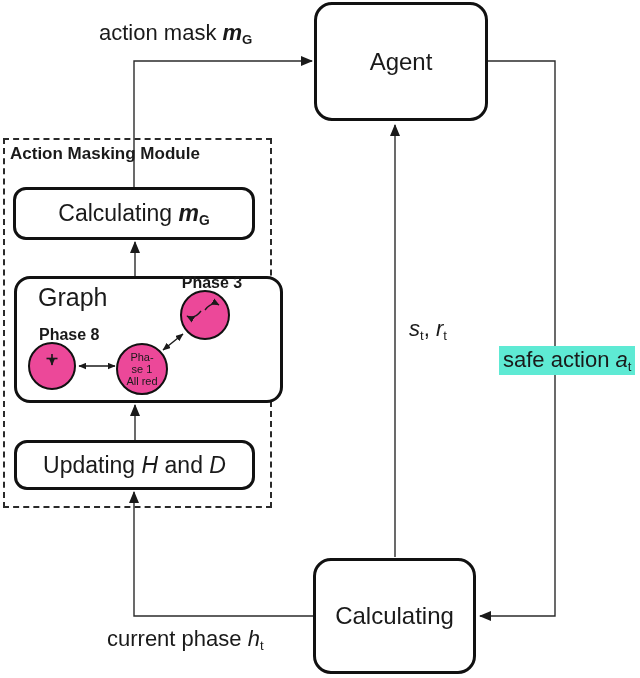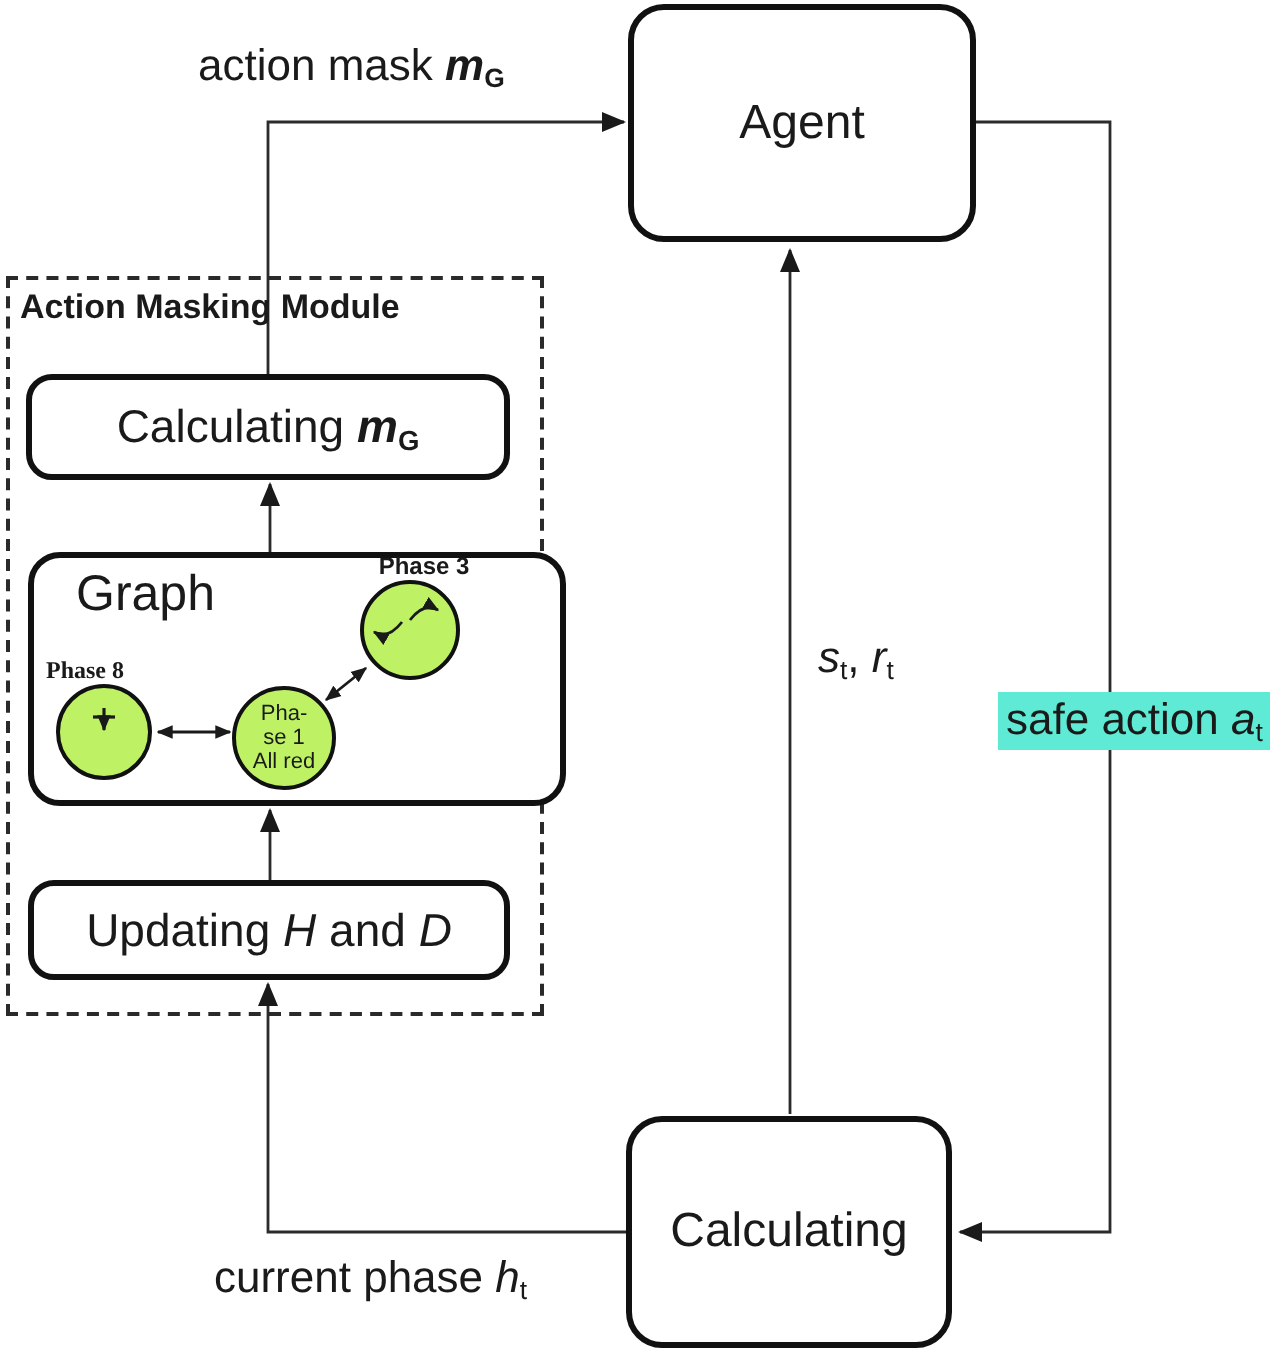--- a/index.html
+++ b/index.html
@@ -16,24 +16,24 @@
   .node-big{border-width:3.5px;border-radius:18px;font-size:24px;}
   .calc,.updating{border-radius:13px;font-size:23px;}
   .graphbox{border-radius:16px;}
   .module{
     position:absolute;left:3px;top:138px;width:269px;height:370px;
     border:2px dashed #2a2a2a;box-sizing:border-box;background:transparent;
   }
   .module-title{position:absolute;left:5px;top:4px;font-size:17px;font-weight:bold;white-space:nowrap;}
   .graph-label{position:absolute;left:21px;top:4px;font-size:25px;}
   .circle{
-    position:absolute;background:#bef264;border:2px solid #111;border-radius:50%;
+    position:absolute;background:#ec4899;border:2px solid #111;border-radius:50%;
     box-sizing:border-box;display:flex;flex-direction:column;align-items:center;justify-content:center;
   }
-  .phase-caption{position:absolute;font-size:12px;font-weight:600;white-space:nowrap;line-height:12px;}
+  .phase-caption{position:absolute;font-size:16px;font-weight:600;white-space:nowrap;line-height:12px;}
   .phase1-text{font-size:11px;line-height:12px;text-align:center;}
   .label{position:absolute;font-size:22px;white-space:nowrap;}
   .label.safe{background:#5eead4;padding:1px 4px;}
   .it{font-style:italic;}
   .bi{font-weight:700;font-style:italic;}
   .sub{font-size:0.6em;vertical-align:-0.28em;}
   .bsub{font-weight:700;font-size:0.6em;vertical-align:-0.28em;}
 </style>
 </head>
 <body>
@@ -74,21 +74,21 @@
     <div class="box calc" style="left:8px;top:47px;width:242px;height:53px;">
       <span><span>Calculating </span><span class="bi">m</span><span class="bsub">G</span></span>
     </div>
 
     <div class="box graphbox" style="left:9px;top:136px;width:269px;height:127px;">
       <span class="graph-label">Graph</span>
 
       <span class="phase-caption" style="left:155px;top:-2px;width:80px;text-align:center;">Phase 3</span>
       <div class="circle" style="left:163px;top:11px;width:50px;height:50px;"></div>
 
-      <span class="phase-caption" style="left:6px;top:50px;font-family:Liberation Serif, serif;">Phase 8</span>
+      <span class="phase-caption" style="left:22px;top:50px;">Phase 8</span>
       <div class="circle" style="left:11px;top:63px;width:48px;height:48px;"></div>
 
       <div class="circle" style="left:99px;top:64px;width:52px;height:52px;">
         <span class="phase1-text">Pha-</span>
         <span class="phase1-text">se 1</span>
         <span class="phase1-text">All red</span>
       </div>
     </div>
 
     <div class="box updating" style="left:9px;top:300px;width:241px;height:50px;">

